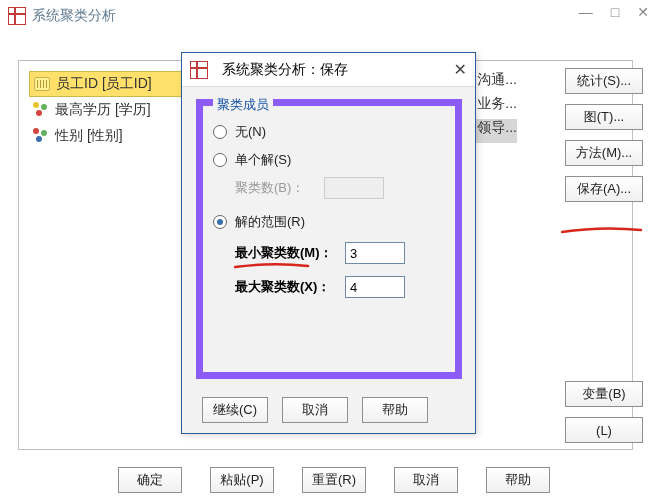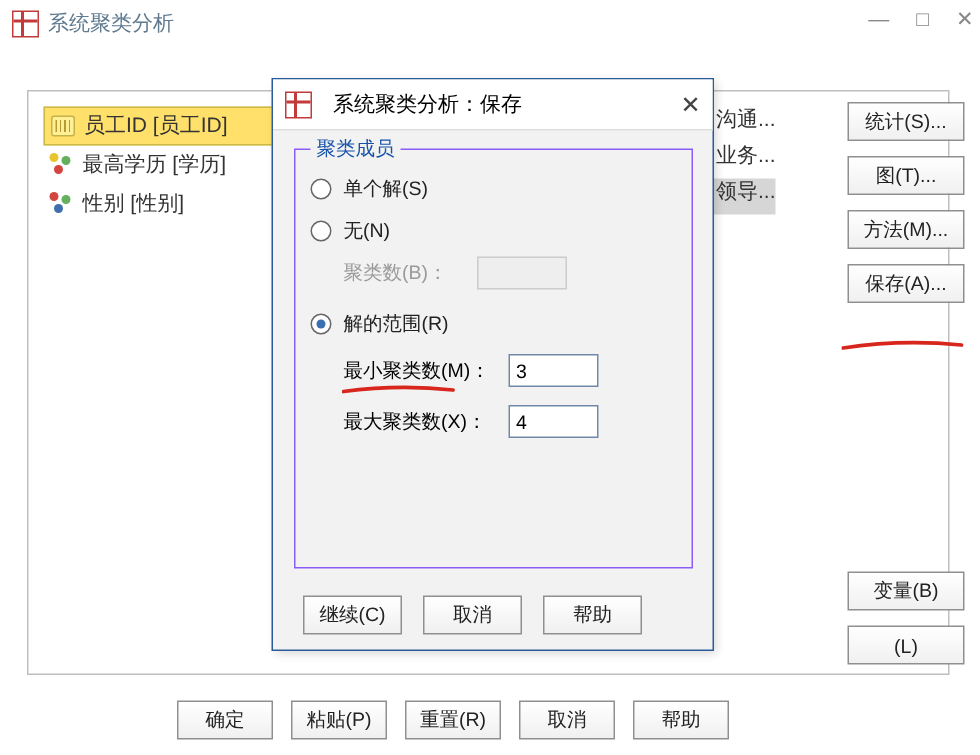--- a/index.html
+++ b/index.html
@@ -36,42 +36,42 @@
   .bg-list div { font-size:14px; color:#333; height:24px; text-align:right; }
   .bg-list div.sel { background:#d6d6d6; }
 
   .right-buttons { position:absolute; right:10px; top:68px; display:flex; flex-direction:column; gap:10px; }
   .right-buttons .btn { width:78px; }
   .right-buttons2 { position:absolute; right:10px; top:335px; display:flex; flex-direction:column; gap:10px;margin-top:46px; }
   .right-buttons2 .btn { width:78px; }
 
   .btn { height:26px; background:linear-gradient(#fff,#f0f0f0); border:1px solid #8f8f8f; border-radius:0; font-size:13px; color:#222; display:flex; align-items:center; justify-content:center; cursor:pointer; padding:0 8px; white-space:nowrap; }
 
-  .bottom-buttons { position:absolute; left:118px; bottom:10px; display:flex; gap:12px; }
+  .bottom-buttons { position:absolute; left:118px; bottom:10px; display:flex; gap:28px; }
   .bottom-buttons .btn { min-width:64px; }
 
   .red-underline-save { position:absolute; right:10px; top:226px; width:82px; height:10px; }
 
   
   .modal { position:absolute; left:181px; top:52px; width:295px; height:382px; border:1px solid #2a5c9a; background:#f2f2f2; box-shadow:2px 2px 6px rgba(0,0,0,.15); }
   .modal .mtb { height:34px; background:#fff; display:flex; align-items:center; padding:0 8px; font-size:14px; border-bottom:1px solid #dcdcdc; }
   .modal .mtb .close { margin-left:auto; color:#444; cursor:pointer; font-size:16px; }
 
-  .fieldset { position:absolute; left:14px; top:46px; width:266px; height:280px; border:1px solid #8b5cf6; }
+  .fieldset { position:absolute; left:14px; top:46px; width:266px; height:280px; border:7px solid #8b5cf6; }
   .fieldset .legend { position:absolute; left:10px; top:-10px; background:#f2f2f2; padding:0 4px; font-size:13px; color:#1652a8; }
 
   .radio-row { display:flex; align-items:center; font-size:13px; color:#222; height:28px; padding-left:10px; }
   .radio-row.disabled { color:#9a9a9a; }
   .radio { width:14px; height:14px; border:1px solid #666; border-radius:50%; margin-right:8px; background:#fff; display:inline-flex; align-items:center; justify-content:center; }
   .radio.checked::after { content:""; width:6px; height:6px; background:#3a6fb0; border-radius:50%; }
 
   .fs-body { padding-top:12px; }
 
   .num-row { display:flex; align-items:center; font-size:13px; padding-left:32px; height:34px; }
-  .num-row label { width:110px; }
+  .num-row label { width:110px;font-weight:bold; }
   .num-row input { width:60px; height:22px; border:1px solid #6e89a8; padding:0 4px; font-size:13px; background:#fff; }
   .num-disabled { width:60px; height:22px; border:1px solid #ccc; background:#eee; }
 
   .modal-buttons { position:absolute; left:20px; bottom:10px; display:flex; gap:14px; }
   .modal-buttons .btn { min-width:66px; }
 
   .red-underline-range { position:absolute; left:31px; top:156px; width:76px; height:8px; }
 </style>
 </head>
 <body>
@@ -170,25 +170,25 @@
       <span class="app-icon-box"></span>
       <span style="margin-left:14px">系统聚类分析：保存</span>
       <span class="close">✕</span>
     </div>
 
     <div class="fieldset">
       <div class="legend">聚类成员</div>
       <div class="fs-body">
         <div class="radio-row">
           <span class="radio"></span>
-          <span>单个解(S)</span>
+          <span>无(N)</span>
         </div>
         <div class="radio-row">
           <span class="radio"></span>
-          <span>无(N)</span>
+          <span>单个解(S)</span>
         </div>
         <div class="radio-row disabled" style="padding-left:32px;">
           <span>聚类数(B)：</span>
           <span style="width:20px"></span>
           <span class="num-disabled"></span>
         </div>
         <div class="radio-row" style="margin-top:6px;">
           <span class="radio checked"></span>
           <span>解的范围(R)</span>
         </div>

